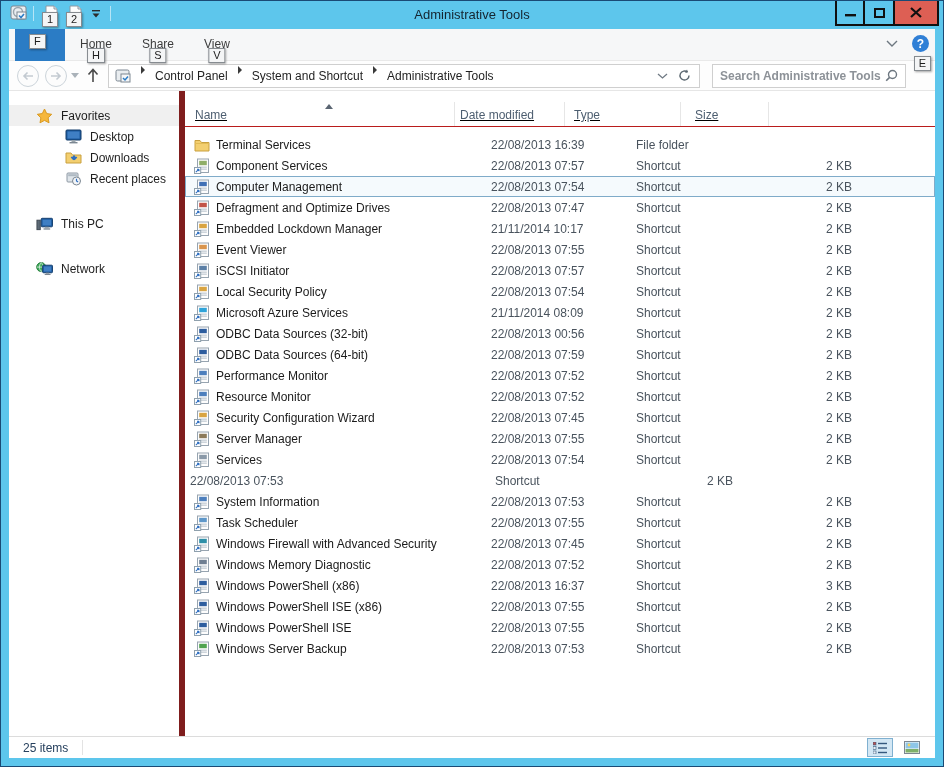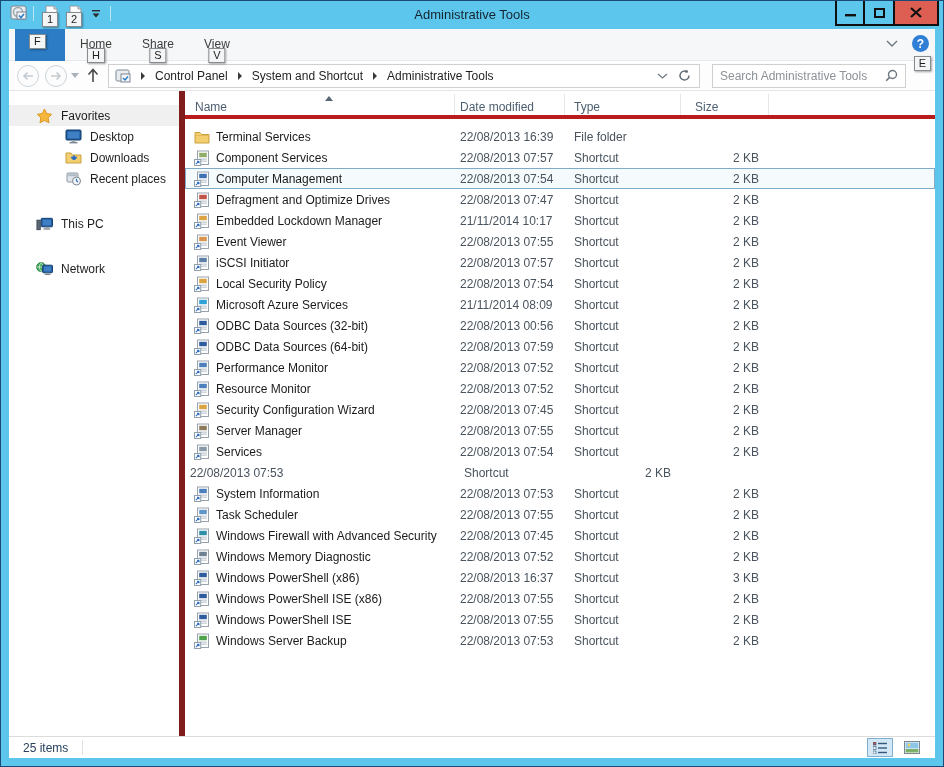--- a/index.html
+++ b/index.html
@@ -35,43 +35,43 @@
   .ribbonright{ position:absolute; right:6px; top:6px; display:flex; align-items:flex-start; gap:14px; }
   .ribbonright .keytip{ position:absolute; right:-2px; top:21px; z-index:6; }
   .helpbtn{ width:17px; height:17px; border-radius:50%; background:#2f7fd6; color:#fff; font-size:12px; font-weight:bold; display:flex; align-items:center; justify-content:center; }
   
   .toolbar{ position:relative; height:30px; display:flex; align-items:center; padding-left:8px; border-bottom:1px solid #e6e6e6; background:#fdfdfd; }
   .navbtn{ width:22px; height:22px; border-radius:50%; border:1px solid #ccd4da; background:#fcfcfc; display:flex; align-items:center; justify-content:center; }
   .navbtn + .navbtn{ margin-left:6px; }
   .chev-sm{ margin:0 5px 0 4px; display:flex; align-items:center; }
   .upbtn{ margin:0 8px 0 2px; display:flex; align-items:center; }
   .addressbar{ width:592px; height:24px; border:1px solid #cfcfcf; background:#fff; display:flex; align-items:center; padding:0 6px; }
-  .crumbs{ display:flex; align-items:center; flex:1; overflow:hidden; }
+  .crumbs{ display:flex; align-items:flex-start; flex:1; overflow:hidden; }
   .crumb{ font-size:12px; color:#1f1f1f; padding:3px 2px; white-space:nowrap; }
   .csep{ width:0; height:0; border-left:4px solid #3a3a3a; border-top:4px solid transparent; border-bottom:4px solid transparent; margin:0 8px; }
   .abar-right{ display:flex; align-items:center; gap:10px; padding-right:2px; }
   .searchbox{ margin-left:12px; width:194px; height:24px; border:1px solid #cfcfcf; background:#fff; display:flex; align-items:center; padding:0 7px; }
-  .searchbox .ph{ flex:1; font-size:12px; color:#8d9298; white-space:nowrap; overflow:hidden; }
+  .searchbox .ph{ flex:1; font-size:12px; color:#8d9298; white-space:nowrap; overflow:hidden;font-weight:bold; }
   
   .main{ position:absolute; left:0; right:0; top:62px; bottom:22px; display:flex; background:#fff; }
   .sidebar{ width:176px; border-right:6px solid #7f1d1d; padding-top:14px; flex:none; }
   .srow{ display:flex; align-items:center; height:21px; font-size:12px; color:#1e1e1e; gap:8px; }
   .srow.group{ padding-left:27px; }
   .srow.child{ padding-left:56px; }
   .srow.hl{ background:#f0f0f0; }
   .sgap{ height:24px; }
   .sicon{ width:17px; height:17px; display:flex; align-items:center; justify-content:center; flex:none; }
   
   .filelist{ flex:1; position:relative; }
-  .lheader{ display:grid; grid-template-columns:270px 110px 116px 88px; height:25px; margin-top:3px; position:relative; border-bottom:4px solid #b91c1c; }
+  .lheader{ display:grid; grid-template-columns:270px 110px 116px 88px; height:25px; margin-top:11px; position:relative; border-bottom:1px solid #b91c1c;text-decoration:underline; }
   .hcell{ position:relative; font-size:12px; color:#4d5e70; padding-top:6px; border-right:1px solid #e6e6e6; }
   .hcell.name{ padding-left:10px; } .hcell.date{ padding-left:5px; } .hcell.type{ padding-left:9px; } .hcell.size{ padding-left:14px; }
   .sortarrow{ position:absolute; top:2px; left:140px; width:0; height:0; border-left:4px solid transparent; border-right:4px solid transparent; border-bottom:5px solid #5a6572; }
   .rows{ padding-top:7px; }
-  .row{ display:grid; grid-template-columns:270px 110px 116px 88px; height:21px; align-items:center; font-size:12px; }
+  .row{ display:grid; grid-template-columns:270px 110px 116px 88px; height:21px; align-items:center; font-size:12px;gap:31px; }
   .row.selected{ background:#f5fafd; box-shadow:inset 0 0 0 1px #7fabc9; }
   .c-name{ display:flex; align-items:center; gap:6px; padding-left:9px; color:#1b1b1b; overflow:hidden; white-space:nowrap; }
   .c-name .ficon{ width:16px; height:16px; flex:none; display:flex; }
   .c-date,.c-type{ color:#49535d; } .c-date{ padding-left:5px; } .c-type{ padding-left:9px; }
   .c-size{ color:#49535d; text-align:right; padding-right:10px; }
   
   .statusbar{ position:absolute; left:0; right:0; bottom:0; height:22px; border-top:1px solid #dcdcdc; background:#fff; display:flex; align-items:center; padding-left:14px; }
   .statusbar .count{ font-size:12px; color:#27415e; }
   .statusbar .sdiv{ width:1px; height:15px; background:#e3e3e3; margin-left:14px; }
   .views{ position:absolute; right:10px; top:1px; display:flex; gap:6px; }

